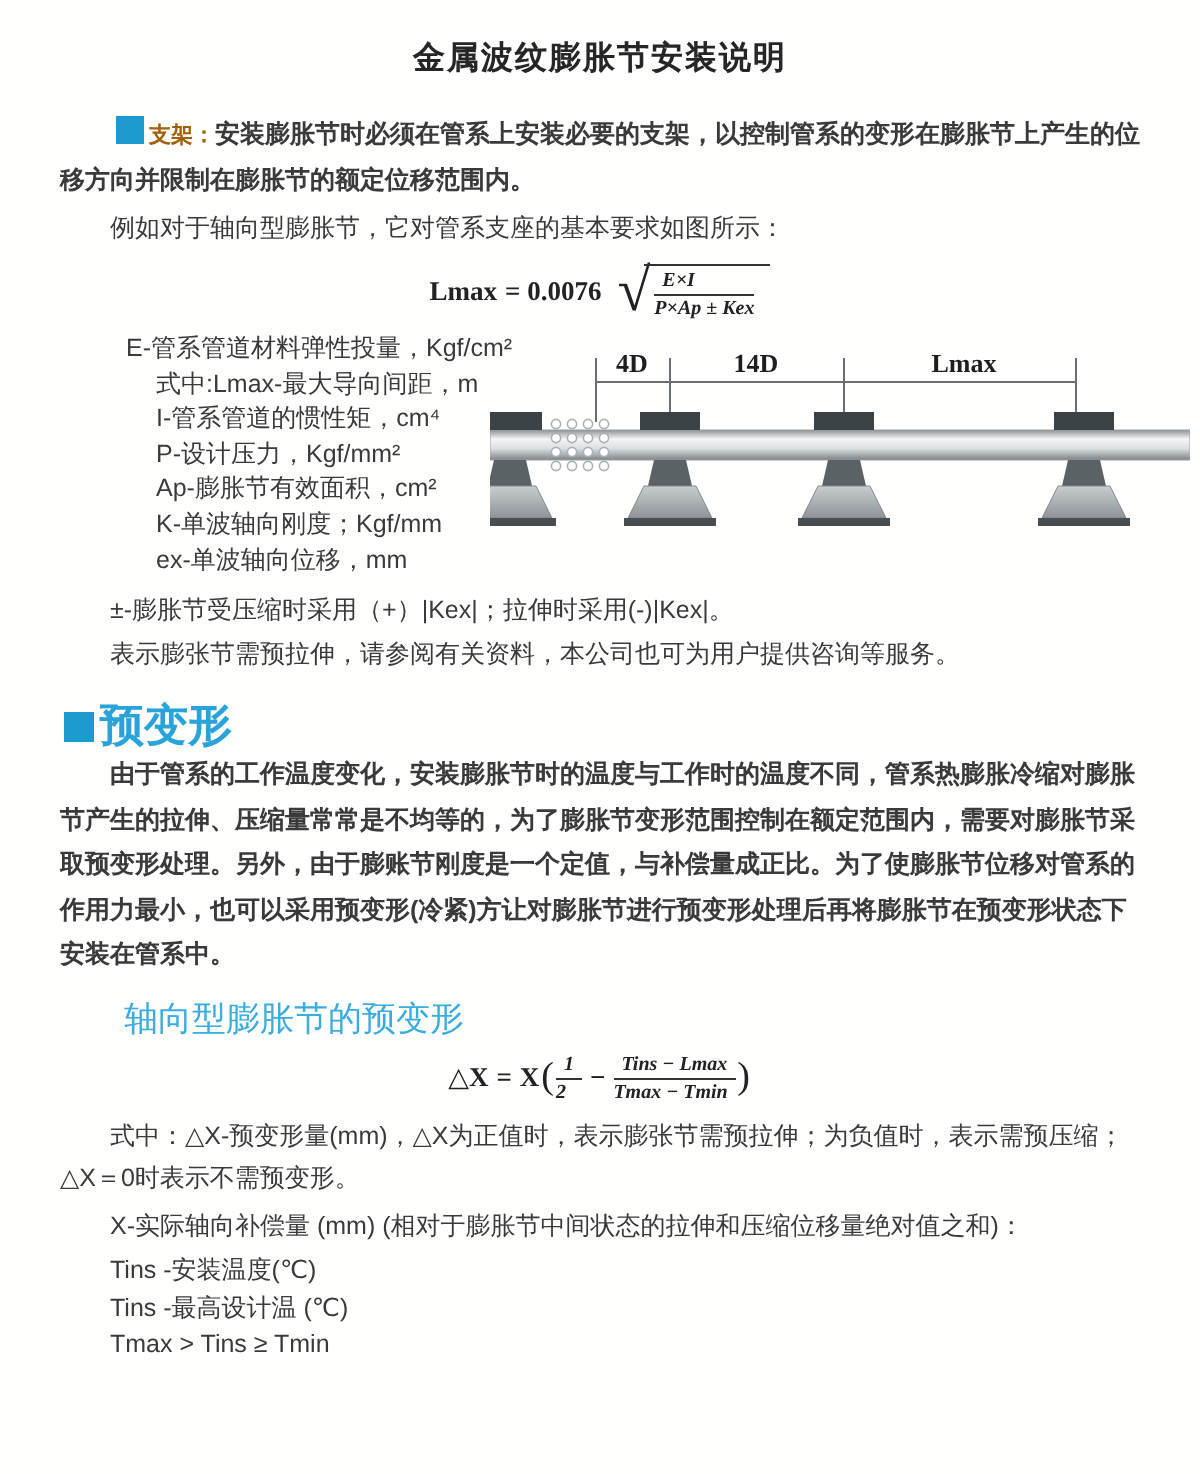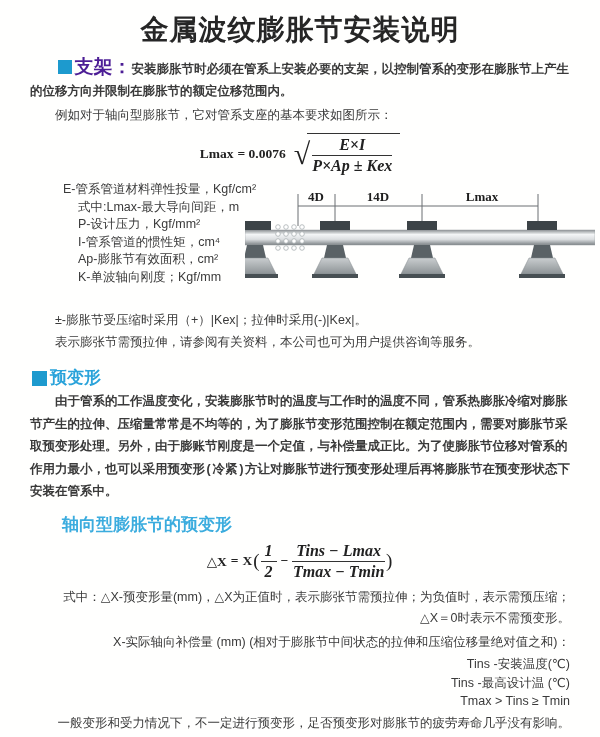--- a/index.html
+++ b/index.html
@@ -4,60 +4,60 @@
 <style>
   html,body { margin:0; padding:0; background:#ffffff; }
   .page {
     position:relative; width:600px; height:737px; margin:0 auto;
     background:#fffffe; overflow:hidden; box-sizing:border-box;
     padding:10px 30px 0 30px;
     font-family:"Liberation Sans","DejaVu Sans",sans-serif;
     color:#3a3a3a; font-size:12.5px; line-height:22px;
   }
   .title {
-    text-align:center; font-size:28px; font-weight:bold; color:#262626;
+    text-align:center; font-size:16px; font-weight:bold; color:#262626;
     margin:6px 0 12px 0; letter-spacing:1px; line-height:28px;
   }
   .isq { display:inline-block; width:14px; height:14px; background:#1d9ace;
          vertical-align:-1px; margin-right:3px; }
   .lead { margin:0; font-weight:600; text-indent:2.2em; }
-  .lead .sec-inline { font-size:19px; font-weight:bold; color:#4c1d95;text-align:center; }
+  .lead .sec-inline { font-size:11px; font-weight:bold; color:#a16207;text-align:center; }
   .example { margin:2px 0 0 0; font-weight:400; text-indent:2em; }
 
   
   .formula-row {
     display:flex; justify-content:center; align-items:center;
     font-family:"Liberation Serif","DejaVu Serif",serif; font-weight:bold;
     color:#222; font-size:13.5px; line-height:normal;
   }
   .f1 { margin:7px 0 6px 0; }
   .sqrt-sign { font-size:30px; font-weight:400; line-height:0.8; margin:0 -3px 0 4px; }
   .radicand { border-top:1.5px solid #333; padding:2px 8px 0 5px; }
-  .frac { display:inline-block; text-align:center; font-size:16px; font-style:italic; vertical-align:middle; }
+  .frac { display:inline-block; font-size:10px; font-style:italic; vertical-align:middle; }
   .frac .num { display:block; border-bottom:1px solid #333; padding:0 4px 1px 4px; }
   .frac .den { display:block; padding-top:1px; }
   .paren { font-size:19px; font-weight:400; padding:0 1px; }
   .fgap { padding:0 4px; }
 
   
   .vars-row { position:relative; margin-top:3px; min-height:128px; }
   .var-list { width:250px; margin:0; padding:0 0 0 48px; list-style:none;
               line-height:17.6px; font-size:12.5px; }
   .var-list li:first-child { text-indent:-15px; }
   .diagram { position:absolute; right:-25px; top:5px; }
   .note-line { margin:1px 0 0 0; text-indent:2em; line-height:21px; }
 
   
   .sec-head { display:flex; align-items:center; margin:14px 0 2px 2px;
-              color:#2aa3da; font-size:17px; font-weight:bold; line-height:22px; }
+              color:#2aa3da; font-size:22px; font-weight:bold; line-height:22px; }
   .sec-head .isq { width:15px; height:15px; }
-  .body-par { margin:2px 0 0 0; font-weight:600; text-indent:2em; line-height:22.5px;font-family:Liberation Mono, monospace; }
-  .sub-head { color:#3bacde; font-size:17px; font-weight:bold; margin:10px 0 4px 32px; line-height:22px; }
+  .body-par { margin:2px 0 0 0; font-weight:600; text-indent:2em; line-height:22.5px; }
+  .sub-head { color:#3bacde; font-size:17px; font-weight:normal; margin:10px 0 4px 32px; line-height:22px; }
   .f2 { margin:6px 0 6px 0; }
-  .notes { margin-top:2px;text-align:right; }
+  .notes { margin-top:2px; }
   .notes p { margin:0; text-indent:2em; line-height:18.6px; }
   .notes p.wide { line-height:21.5px; margin-bottom:2px; }
   .notes p.last { line-height:21px; margin-top:2px; }
 
   svg text { font-family:"Liberation Serif","DejaVu Serif",serif; font-weight:bold; }
 </style>
 </head>
 <body>
 
 <div class="page">
@@ -76,24 +76,25 @@
         <span class="num">E×I</span>
         <span class="den">P×Ap ± Kex</span>
       </span>
     </span>
   </div>
 
   <div class="vars-row">
     <ul class="var-list">
       <li>E-管系管道材料弹性投量，Kgf/cm²</li>
       <li>式中:Lmax-最大导向间距，m</li>
+      <li>I-管系管道的惯性矩，cm⁴</li>
       <li>P-设计压力，Kgf/mm²</li>
-      <li>I-管系管道的惯性矩，cm⁴</li>
       <li>Ap-膨胀节有效面积，cm²</li>
       <li>K-单波轴向刚度；Kgf/mm</li>
+      <li>ex-单波轴向位移，mm</li>
     </ul>
 
     <svg class="diagram" width="350" height="102" viewBox="0 0 350 102">
       <defs>
         <linearGradient id="pipeG" x1="0" y1="0" x2="0" y2="1">
           <stop offset="0" stop-color="#8d9295"></stop>
           <stop offset="0.3" stop-color="#f3f5f6"></stop>
           <stop offset="0.62" stop-color="#dcdfe1"></stop>
           <stop offset="1" stop-color="#7d8386"></stop>
         </linearGradient>
@@ -189,16 +190,15 @@
     </span>
     <span class="paren">)</span>
   </div>
 
   <div class="notes">
     <p class="wide">式中：△X-预变形量(mm)，△X为正值时，表示膨张节需预拉伸；为负值时，表示需预压缩；△X＝0时表示不需预变形。</p>
     <p class="wide">X-实际轴向补偿量 (mm) (相对于膨胀节中间状态的拉伸和压缩位移量绝对值之和)：</p>
     <p>Tins -安装温度(℃)</p>
     <p>Tins -最高设计温 (℃)</p>
     <p>Tmax &gt; Tins ≥ Tmin</p>
-    <p class="last">一般变形和受力情况下，不一定进行预变形，足否预变形对膨胀节的疲劳寿命几乎没有影响。</p>
   </div>
 
 </div>
 
 </body></html>

